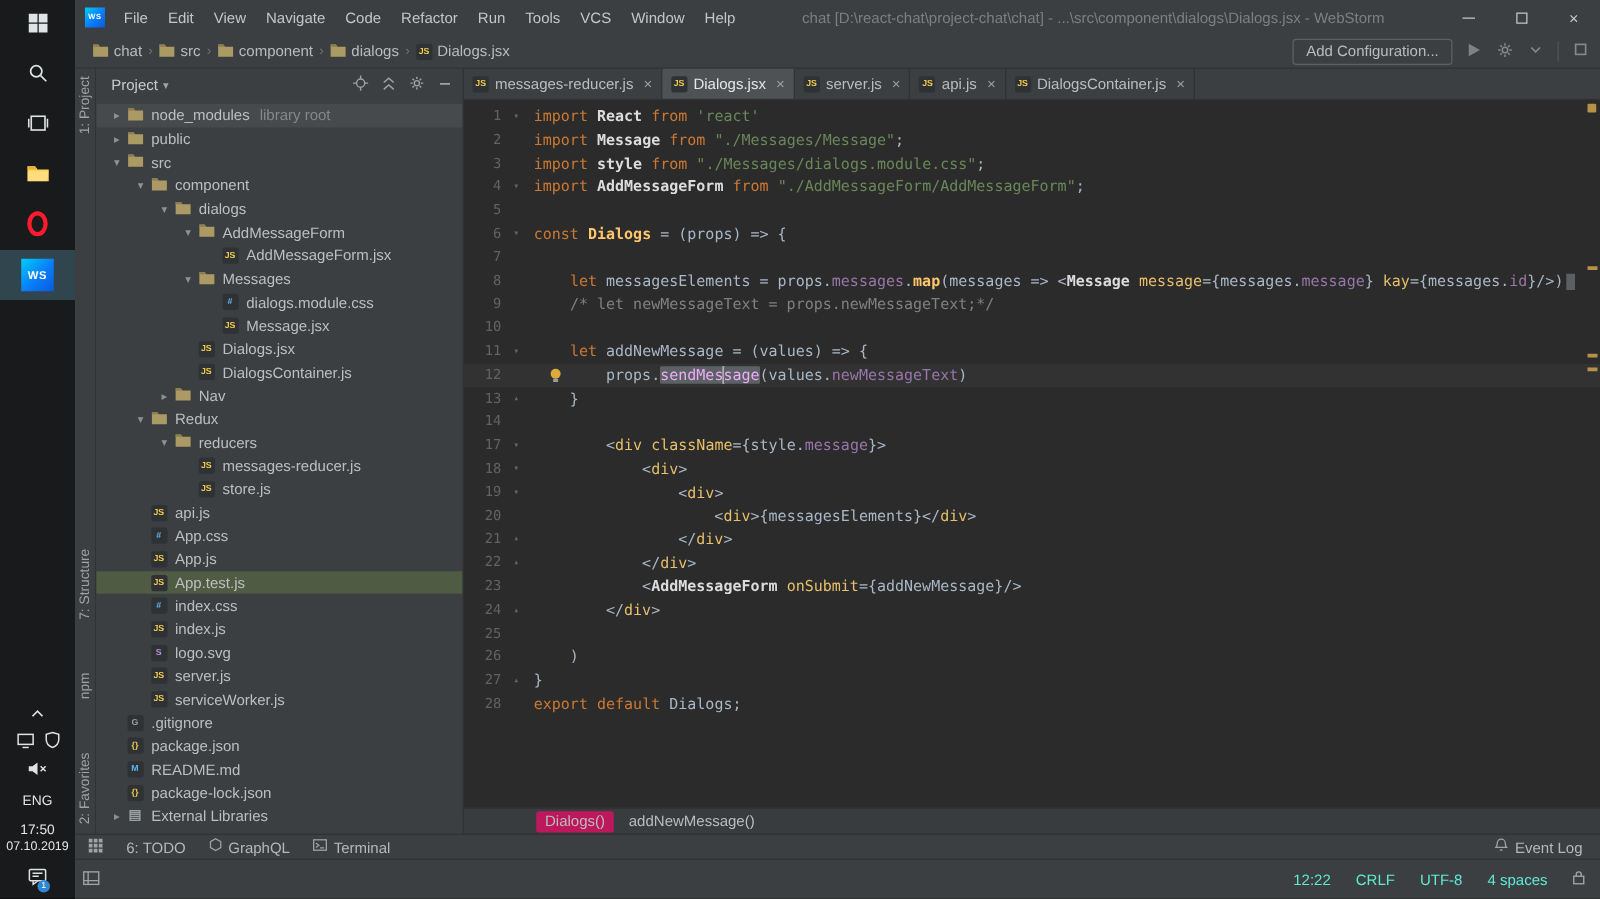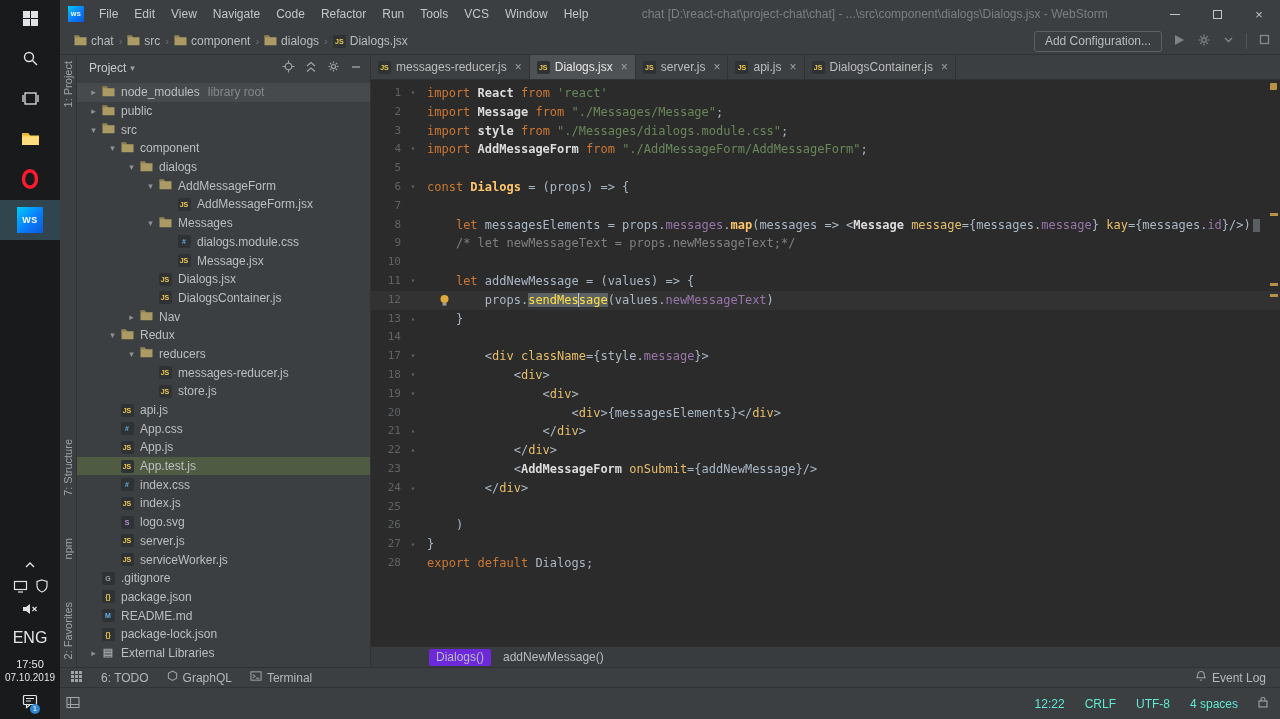--- a/index.html
+++ b/index.html
@@ -7,21 +7,21 @@
   body { font-family:"Liberation Sans", sans-serif; font-size:12px; color:#bbbcbd; }
   .screen { display:flex; width:1280px; height:719px; }
 
   
   .taskbar { width:60px; background:#181a1b; flex-shrink:0; display:flex; flex-direction:column; align-items:center; }
   .tb-btn { width:60px; height:40px; display:flex; align-items:center; justify-content:center; cursor:default; }
   .tb-btn.active { background:#31454e; }
   .ws-logo { width:26px; height:26px; background:linear-gradient(135deg,#00cdfa 0%,#0a7cfa 55%,#0a5bd8 100%); color:#fff; font-weight:bold; font-size:9px; line-height:26px; text-align:center; letter-spacing:.5px; }
   .tb-bottom { margin-top:auto; display:flex; flex-direction:column; align-items:center; gap:7px; padding-bottom:5px; width:100%; }
   .tb-trayrow { display:flex; gap:8px; align-items:center; }
-  .tb-lang { font-size:16px; color:#e2e5e7; padding:4px 0; }
+  .tb-lang { font-size:11px; color:#e2e5e7; padding:4px 0; }
   .tb-clock { text-align:center; color:#e2e5e7; line-height:13px; }
   .tb-clock .t { font-size:11px; }
   .tb-clock .d { font-size:10px; }
   .tb-notif { position:relative; padding:3px 0 2px; }
   .tb-badge { position:absolute; left:8px; bottom:0; background:#2f86d2; color:#fff; font-size:7px; width:10px; height:10px; line-height:10px; border-radius:50%; text-align:center; }
 
   
   .ide { flex:1; display:flex; flex-direction:column; min-width:0; background:#3c3f41; }
 
   .titlebar { height:28px; display:flex; align-items:center; padding:0 0 0 8px; background:#3c3f41; flex-shrink:0; }
@@ -88,31 +88,31 @@
   .code-text { white-space:pre; color:#a9b7c6; padding-left:6px; }
   .tk-k { color:#cc7832; }
   .tk-s { color:#6a8759; }
   .tk-c { color:#808080; }
   .tk-d { color:#a9b7c6; }
   .tk-f { color:#ffc66b; font-weight:bold; }
   .tk-t { color:#e8bf6a; }
   .tk-a { color:#e8bf6a; }
   .tk-p { color:#9876aa; }
   .tk-b { color:#dcdcdc; font-weight:bold; }
-  .tk-hl { background:#5c6164; color:#fde047; border-radius:1px; }
+  .tk-hl { background:#5c6164; color:#f0abfc; border-radius:1px; }
   .tk-bx { display:inline-block; width:7px; height:13px; background:#5a5f62; vertical-align:text-bottom; margin-left:2px; }
   .cr { display:inline-block; width:2px; height:14px; background:#c8c8c8; vertical-align:text-bottom; margin:0 -1px; }
   .bulb { position:absolute; left:68px; top:3px; }
 
   .error-stripe { position:absolute; top:0; right:0; bottom:0; width:13px; }
   .stripe-mark { position:absolute; right:2px; width:8px; height:3px; background:#b89149; }
   .stripe-top-ind { position:absolute; top:3px; right:3px; width:7px; height:7px; background:#b89149; border-radius:1px; }
 
   .crumbs { height:21px; background:#383c3e; border-top:1px solid #2f2f2f; display:flex; align-items:center; padding-left:58px; gap:12px; flex-shrink:0; color:#b9bcbe; }
-  .crumb-chip { background:#6d28d9; border-radius:2px; padding:1px 7px 2px; }
+  .crumb-chip { background:#be185d; border-radius:2px; padding:1px 7px 2px; }
 
   
   .bottom-stripe { height:20px; background:#3c3f41; border-top:1px solid #323232; display:flex; align-items:center; padding:0 14px 0 10px; gap:18px; flex-shrink:0; }
   .bs-item { display:flex; align-items:center; gap:5px; color:#b5b8ba; }
   .bs-right { margin-left:auto; display:flex; align-items:center; gap:5px; color:#b5b8ba; }
 
   .statusbar { height:32px; background:#3c3f41; border-top:1px solid #323232; display:flex; align-items:center; padding:0 12px 0 6px; gap:20px; flex-shrink:0; color:#5eead4; }
   .sb-right { margin-left:auto; display:flex; align-items:center; gap:20px; }
 </style>
 </head>

